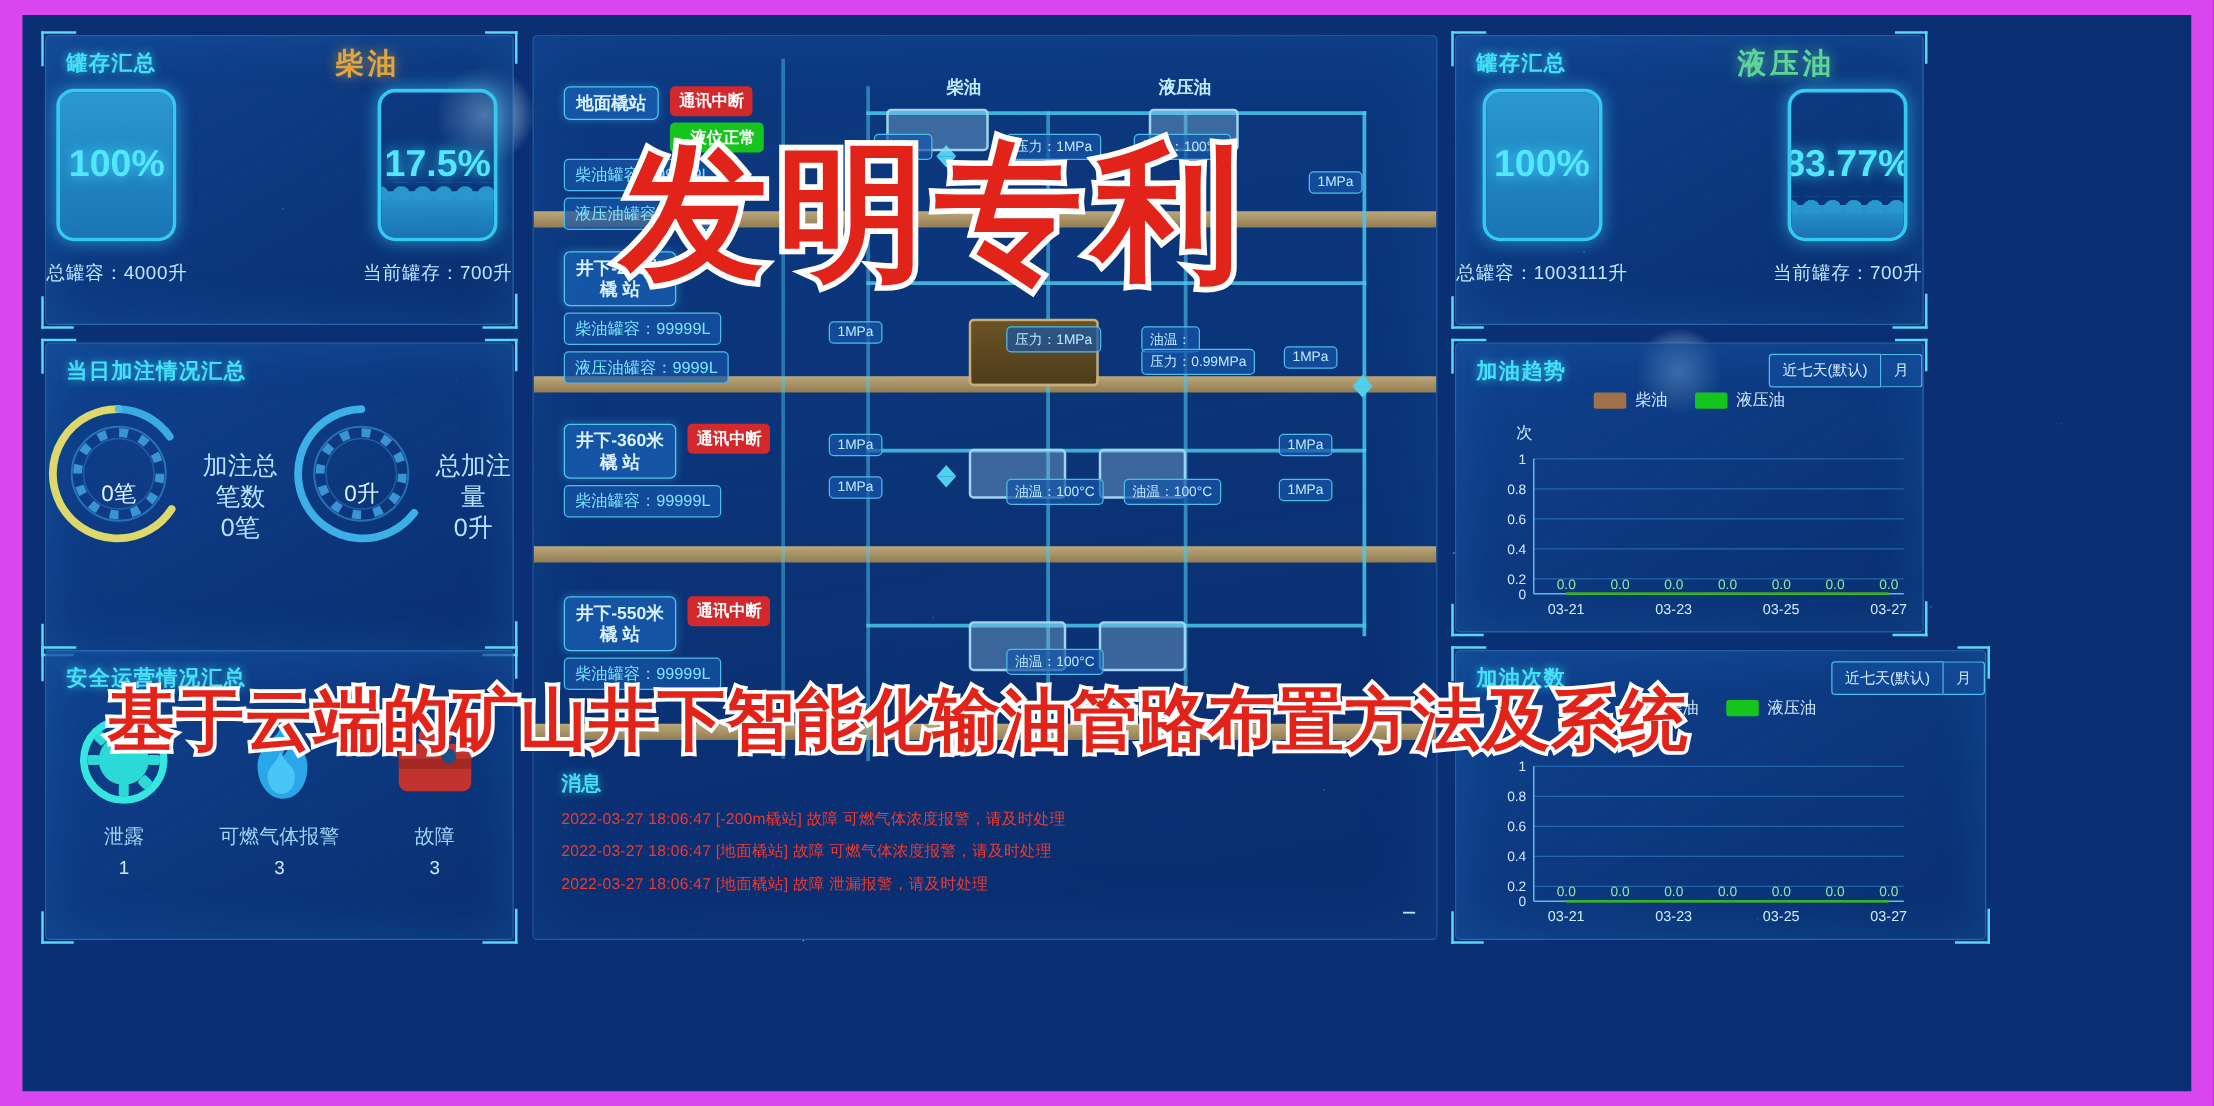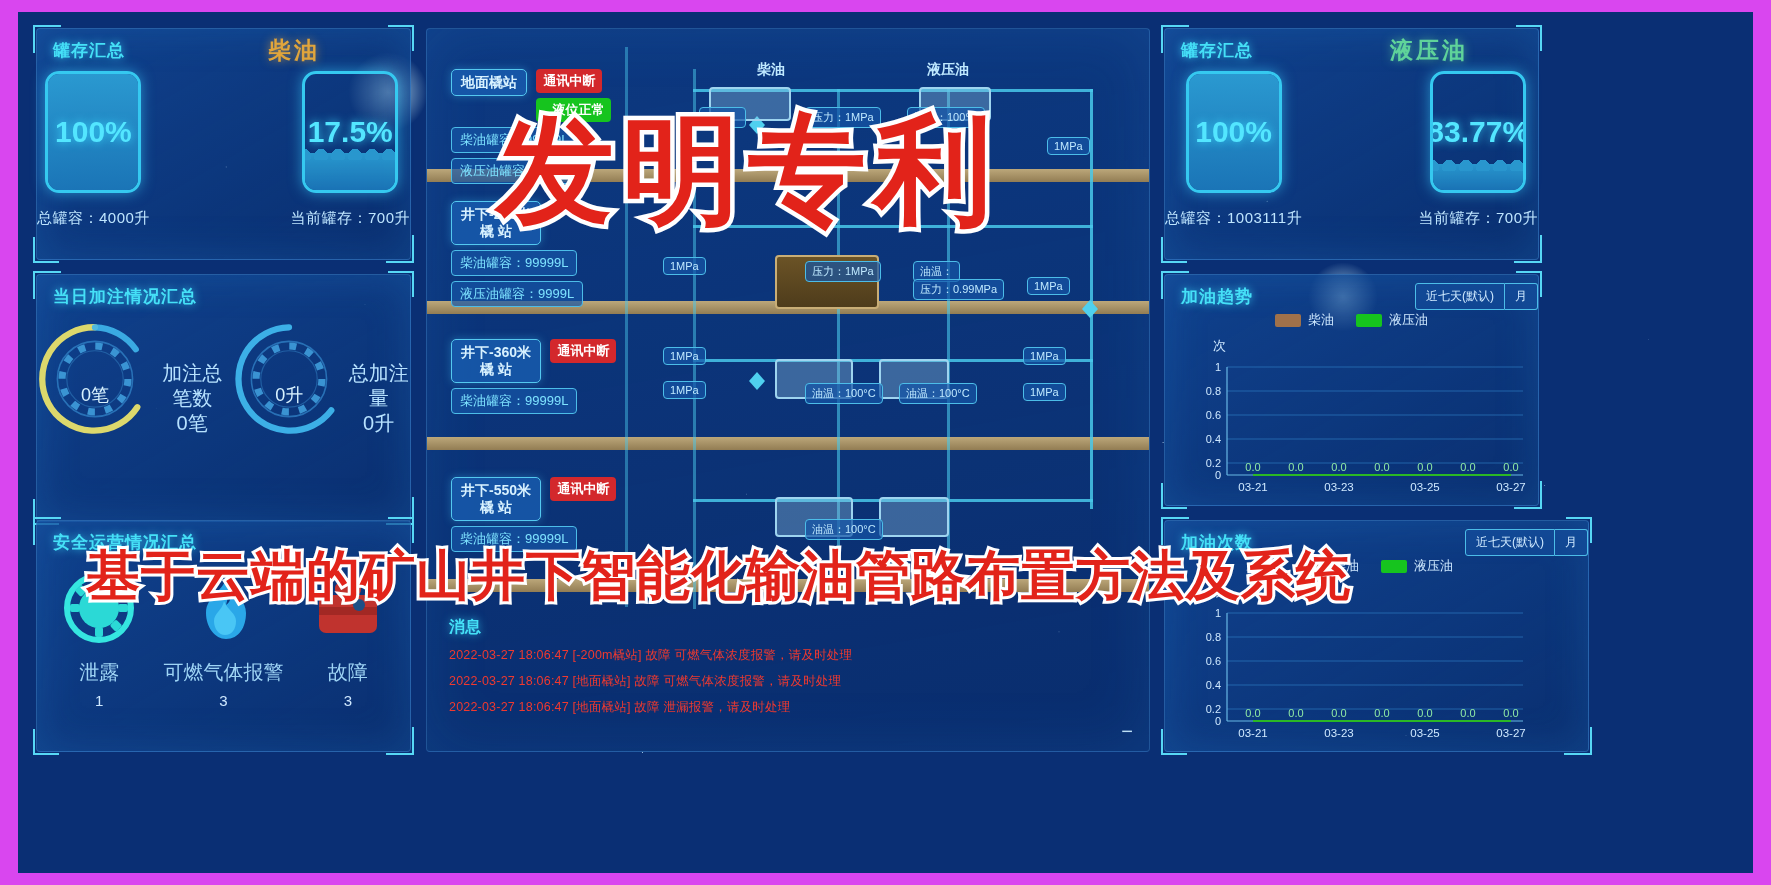--- a/index.html
+++ b/index.html
@@ -84,21 +84,21 @@
   .dial-col{display:flex;flex-direction:row;align-items:center;}
   .dial{position:relative;width:148px;height:148px;}
   .dial svg{position:absolute;inset:0;}
   .dial-val{position:absolute;inset:0;display:flex;align-items:center;justify-content:center;
     color:#d9f3ff;font-size:18px;}
   .dial-cap{margin-top:6px;color:#b7e2ff;font-size:20px;text-align:center;line-height:1.25;}
 
   
   .safety-row{position:absolute;left:0;right:0;top:50px;display:flex;justify-content:space-around;align-items:flex-end;}
   .safety-col{display:flex;flex-direction:column;align-items:center;width:120px;}
-  .safety-label{margin-top:14px;color:#9ed4f5;font-size:20px;text-align:left;font-family:Liberation Serif, serif;}
+  .safety-label{margin-top:14px;color:#9ed4f5;font-size:16px;text-align:left;font-family:Liberation Serif, serif;}
   .safety-num{margin-top:6px;color:#cfe9ff;font-size:15px;}
 
   
   .center{position:absolute;border:1px solid rgba(90,175,245,.30);border-radius:4px;
     background:linear-gradient(170deg, rgba(16,66,140,.55), rgba(9,44,104,.45));
     box-shadow:inset 0 0 60px rgba(40,130,210,.18);overflow:hidden;}
   .level{position:absolute;left:0;right:0;height:13px;
     background:linear-gradient(180deg,#cbb17a,#9e8350);opacity:.92;}
   .pipe-h{position:absolute;height:3px;background:#49c8ea;opacity:.85;}
   .pipe-v{position:absolute;width:3px;background:#49c8ea;opacity:.85;}

